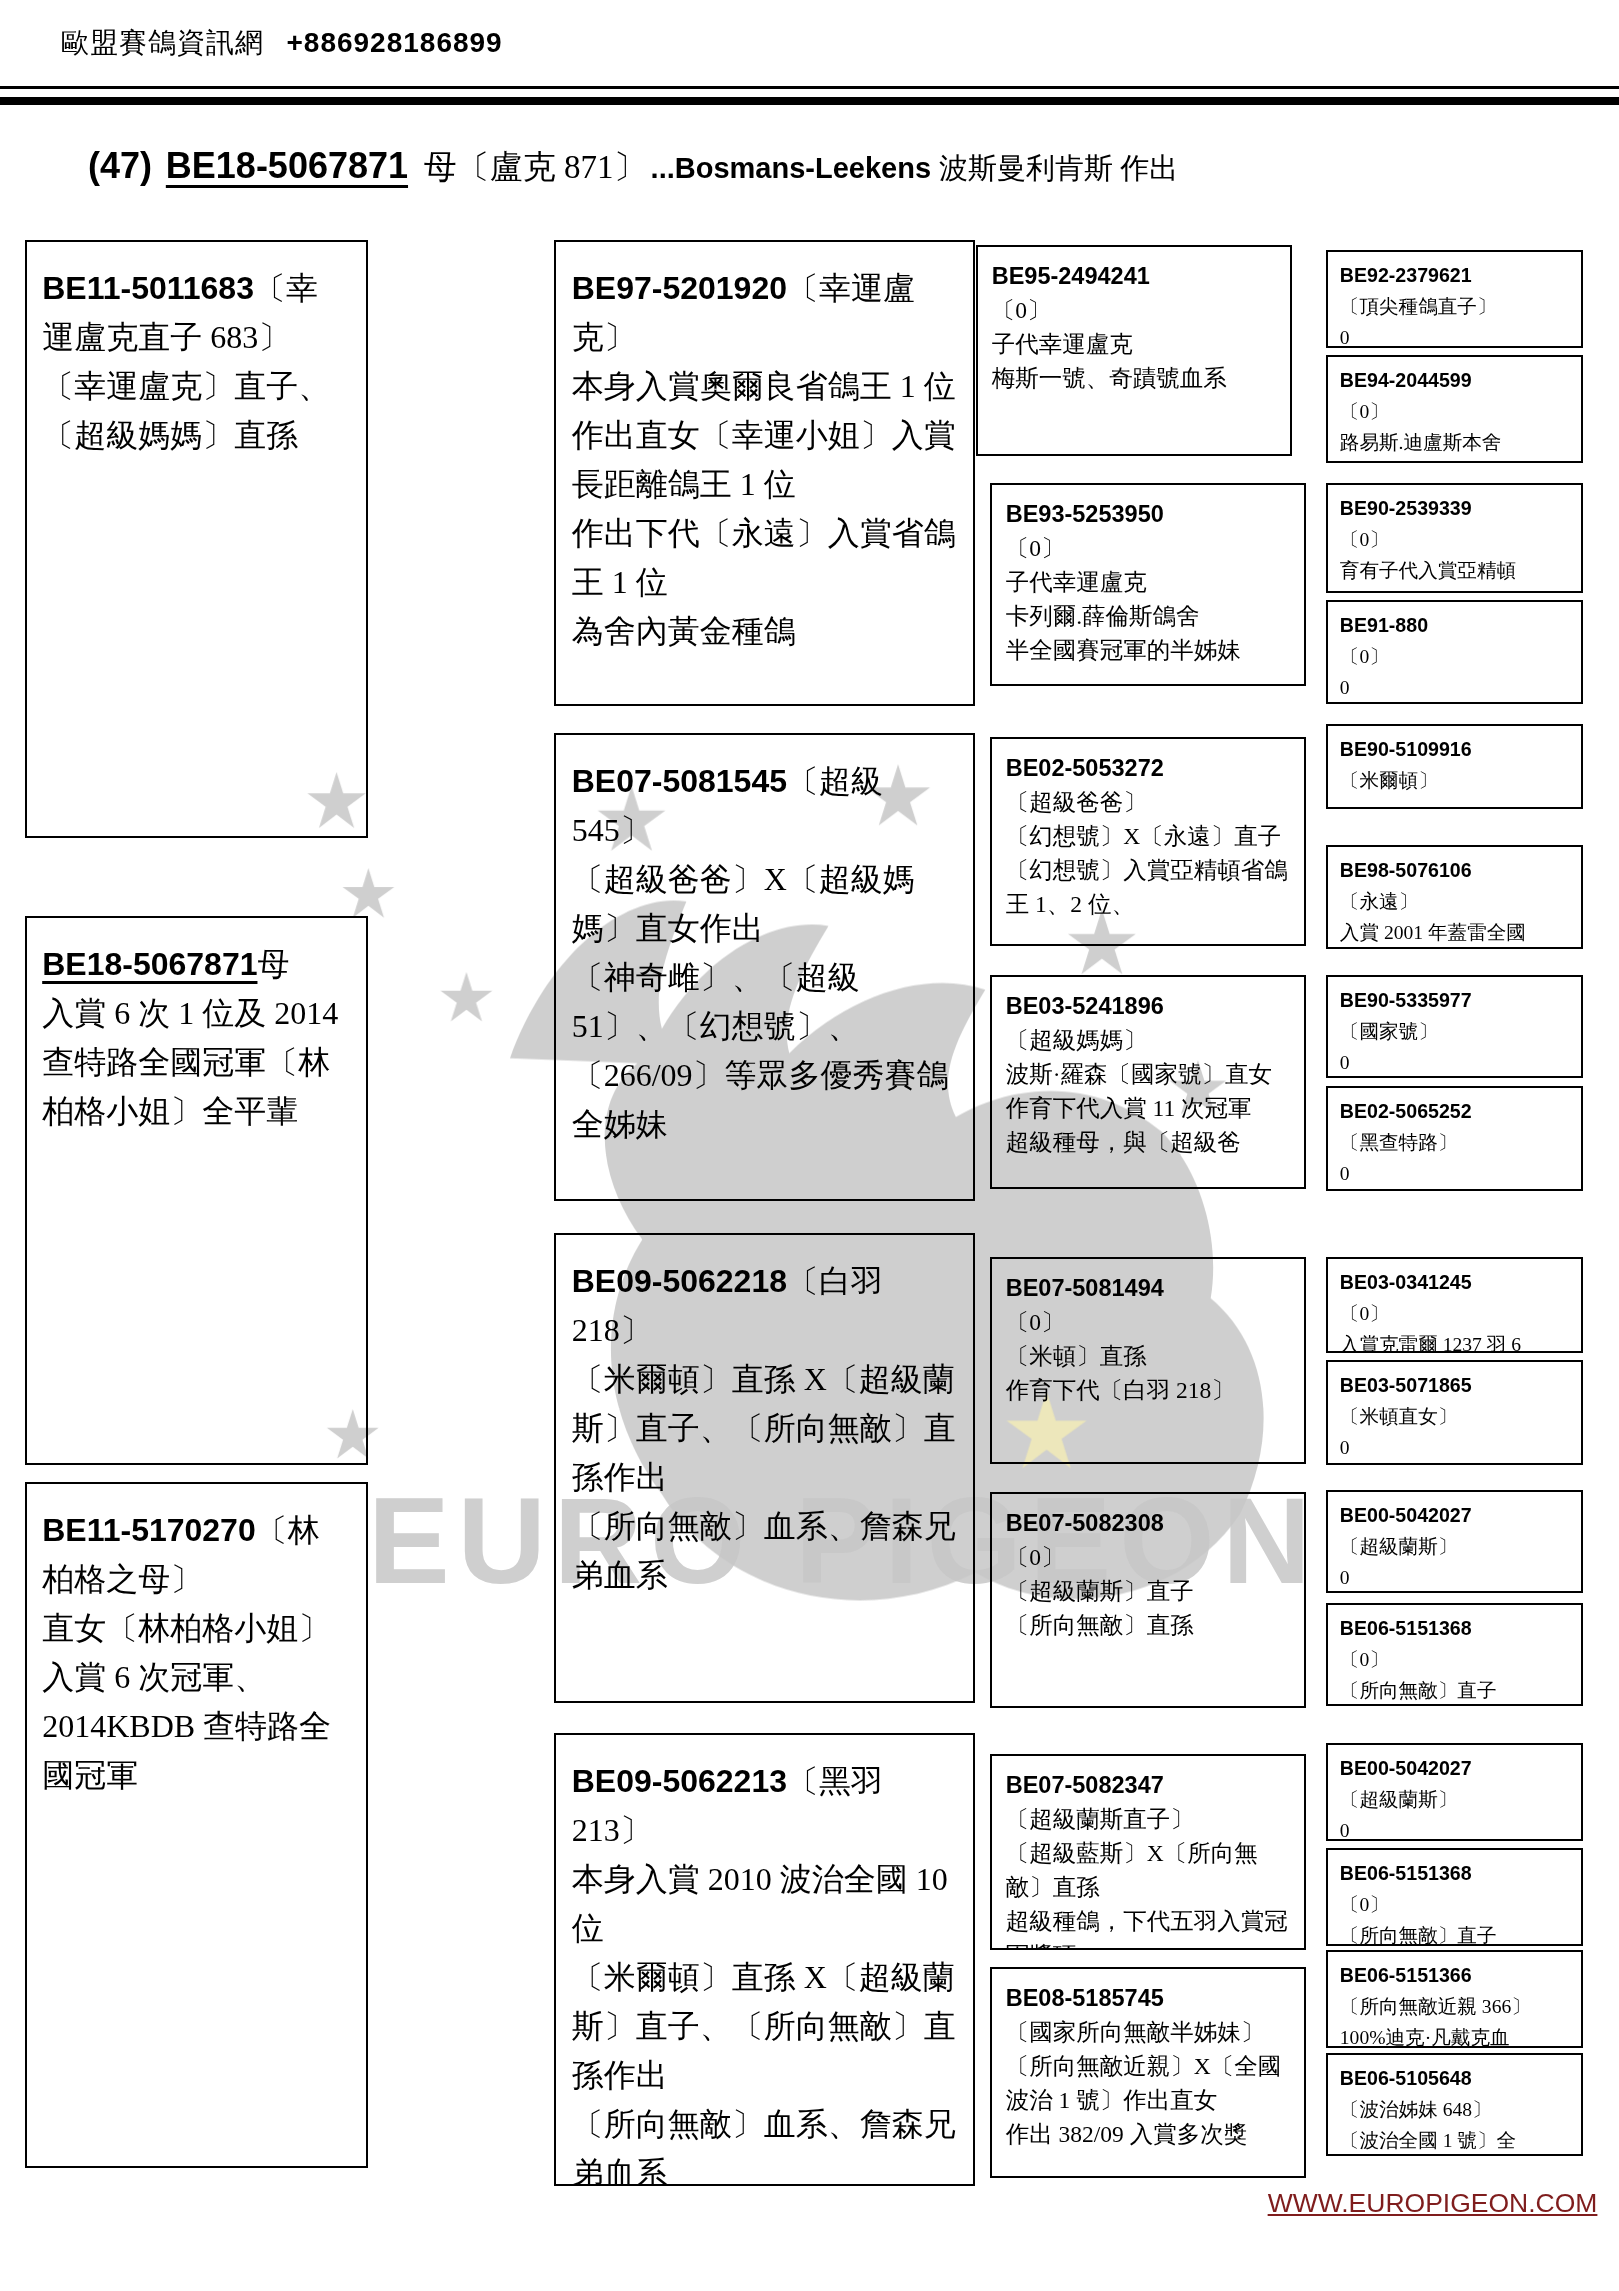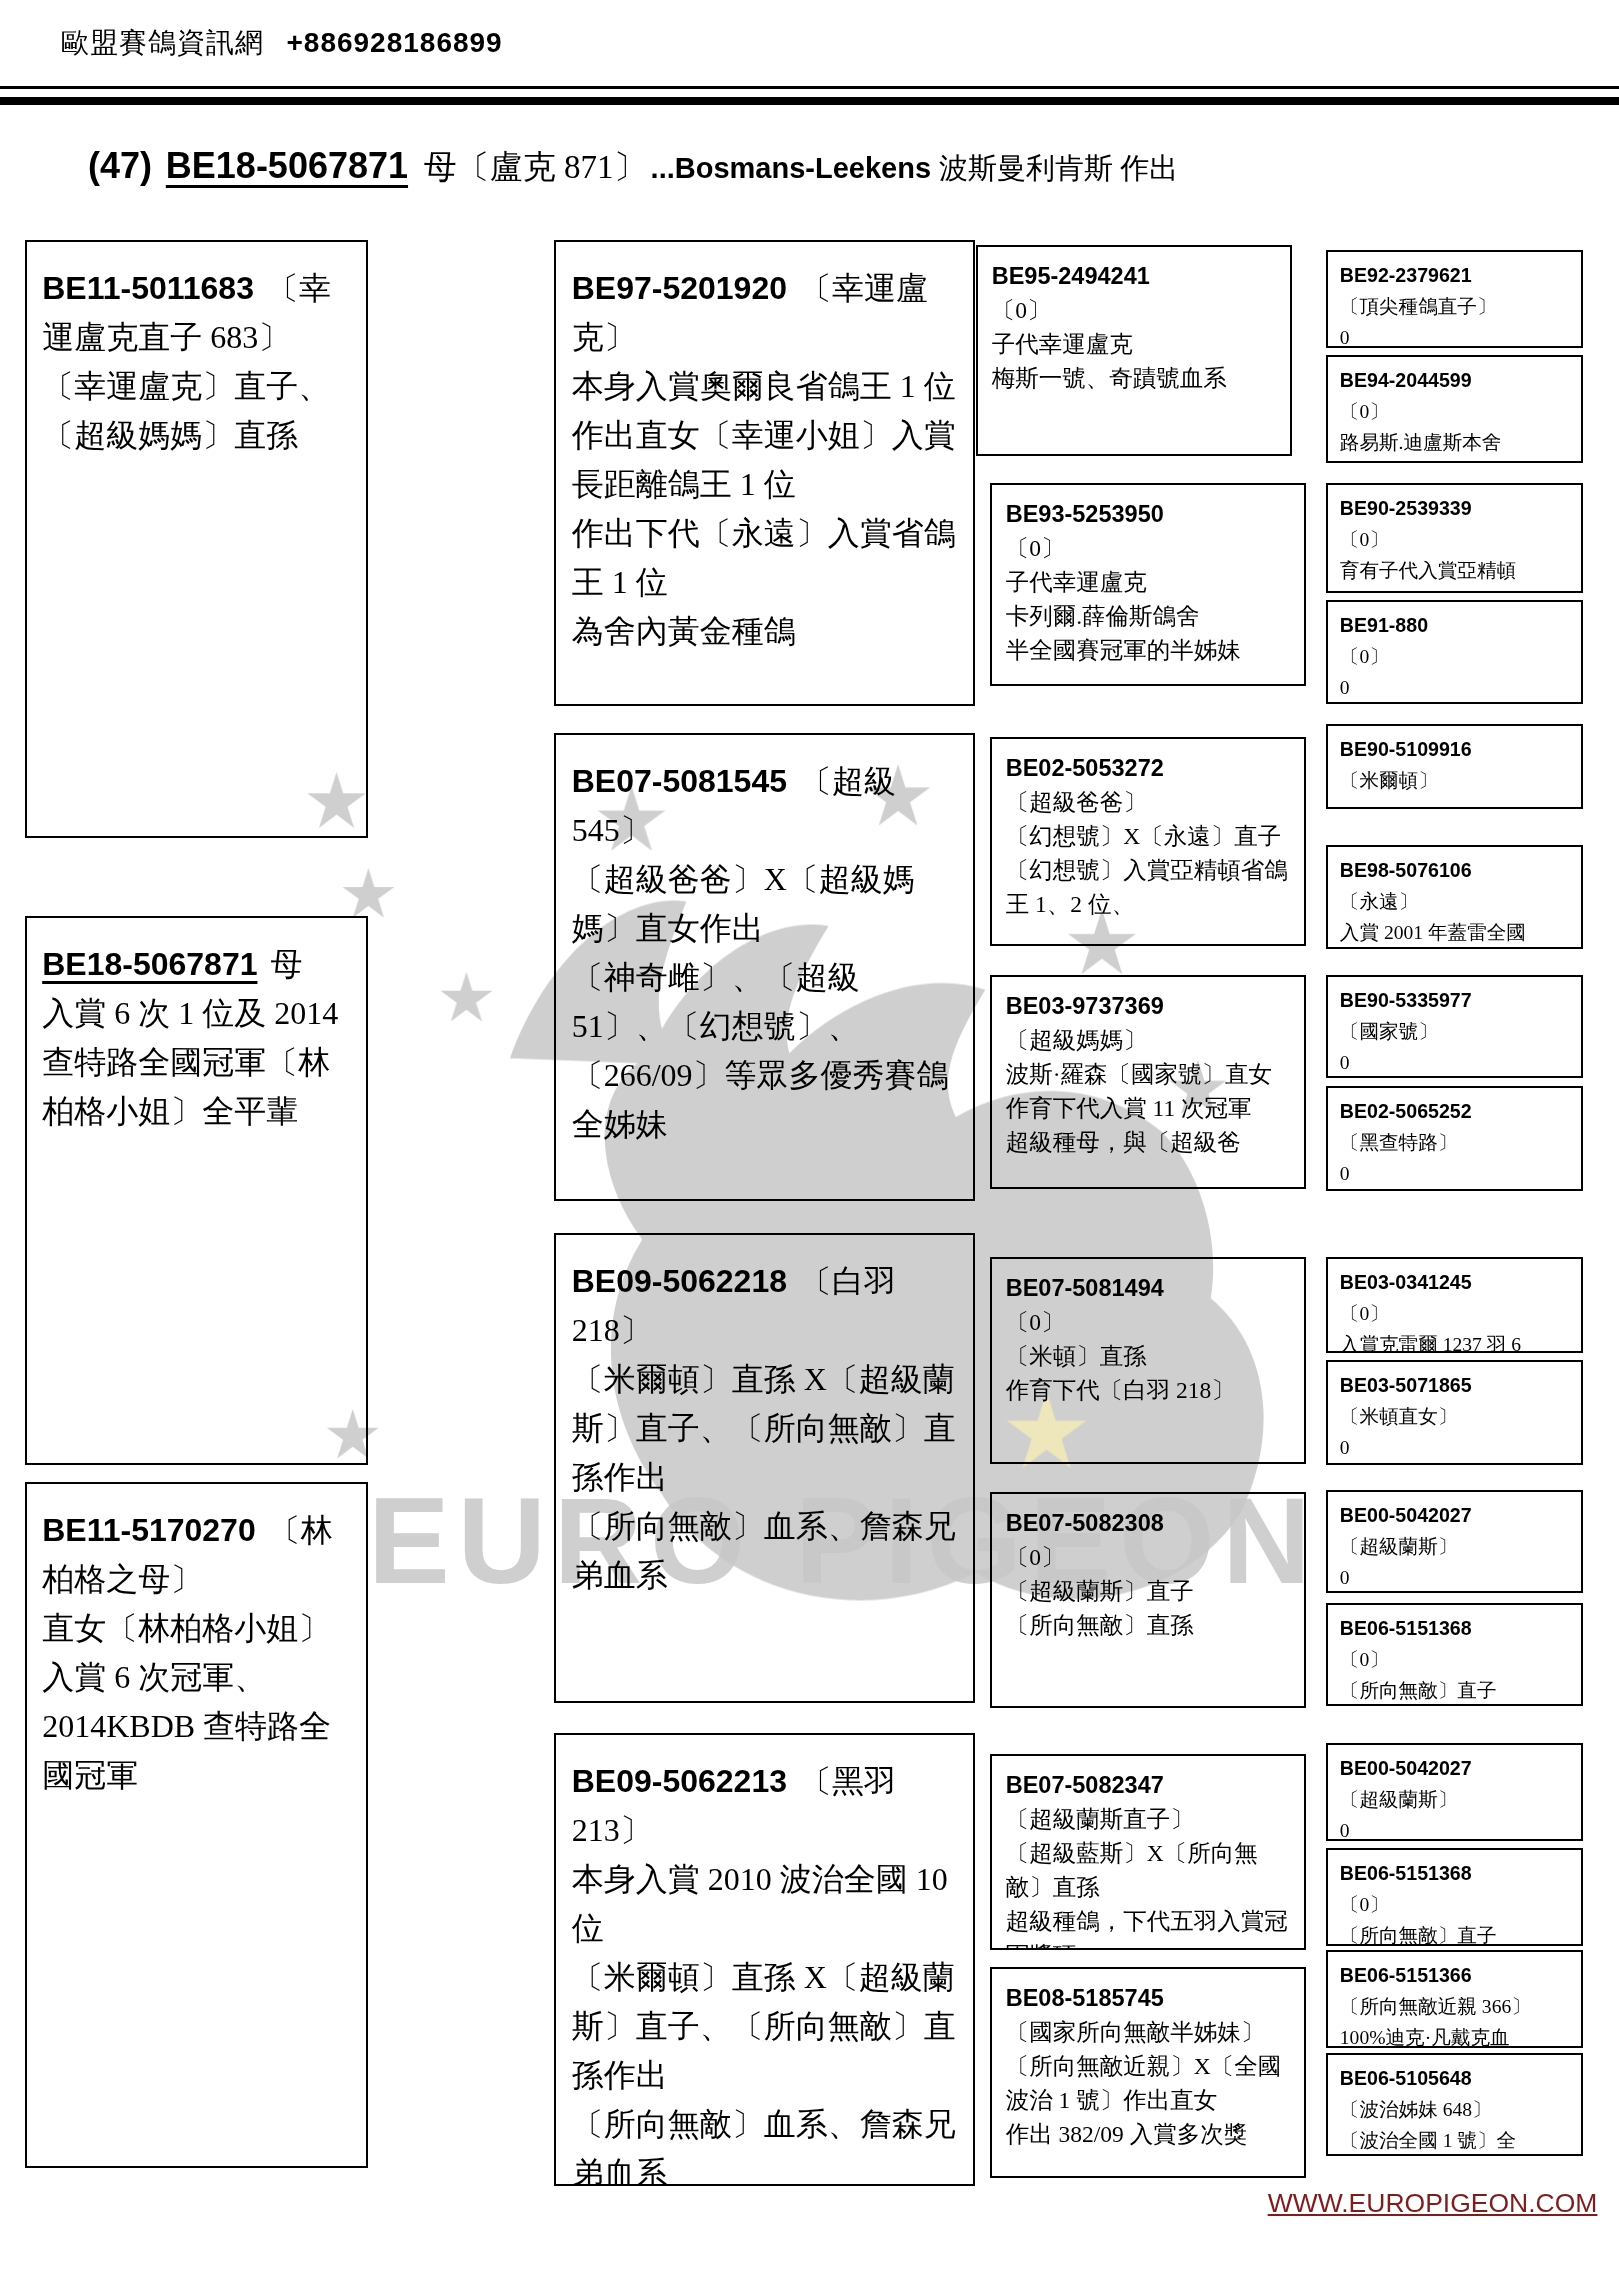--- a/index.html
+++ b/index.html
@@ -19,21 +19,21 @@
   .title .brd{font-size:29px;font-weight:bold;font-family:"Liberation Sans",sans-serif;}
   .title .brdzh{font-size:29px;margin-left:3.9px;}
   .box{position:absolute;border:2.9px solid #000;box-sizing:border-box;overflow:hidden;
        background:transparent;z-index:2;}
   .fs-l{font-size:32px;line-height:49px;padding:21.6px 15.7px 5.9px;}
   .fs-m{font-size:23.5px;line-height:34px;padding:11.8px 13.7px 3.9px;}
   .fs-s{font-size:19.6px;line-height:31px;padding:7.8px 11.8px 3.9px;}
   .ring{font-weight:bold;font-family:"Liberation Sans",sans-serif;}
   .blk .ring{display:block;}
   .u{text-decoration:underline;text-decoration-thickness:2.9px;text-underline-offset:5.9px;}
-  .bname{margin-left:13px;}
+  .bname{margin-left:0;}
   .ln{font-family:"Liberation Serif",serif;}
   .wm{position:absolute;left:118px;top:529px;z-index:1;pointer-events:none;}
   .footer{position:absolute;right:21.6px;top:2188px;font-size:26.5px;z-index:3;
           font-family:"Liberation Sans",sans-serif;}
   .footer a{color:#7f1d1d;text-decoration:underline;}
 </style>
 </head>
 <body>
 
 <div id="page">
@@ -138,21 +138,21 @@
   </div>
   <div class="box fs-m blk" style="left:990px;top:737px;width:316px;height:209px">
     <span class="ring">BE02-5053272</span>
     <div>
         <div class="ln">〔超級爸爸〕</div>
         <div class="ln">〔幻想號〕X〔永遠〕直子</div>
         <div class="ln">〔幻想號〕入賞亞精頓省鴿王 1、2 位、</div>
       </div>
   </div>
   <div class="box fs-m blk" style="left:990px;top:975px;width:316px;height:214px">
-    <span class="ring">BE03-9737369</span>
+    <span class="ring">BE03-5241896</span>
     <div>
         <div class="ln">〔超級媽媽〕</div>
         <div class="ln">波斯·羅森〔國家號〕直女</div>
         <div class="ln">作育下代入賞 11 次冠軍</div>
         <div class="ln">超級種母，與〔超級爸</div>
       </div>
   </div>
   <div class="box fs-m blk" style="left:990px;top:1257px;width:316px;height:207px">
     <span class="ring">BE07-5081494</span>
     <div>

